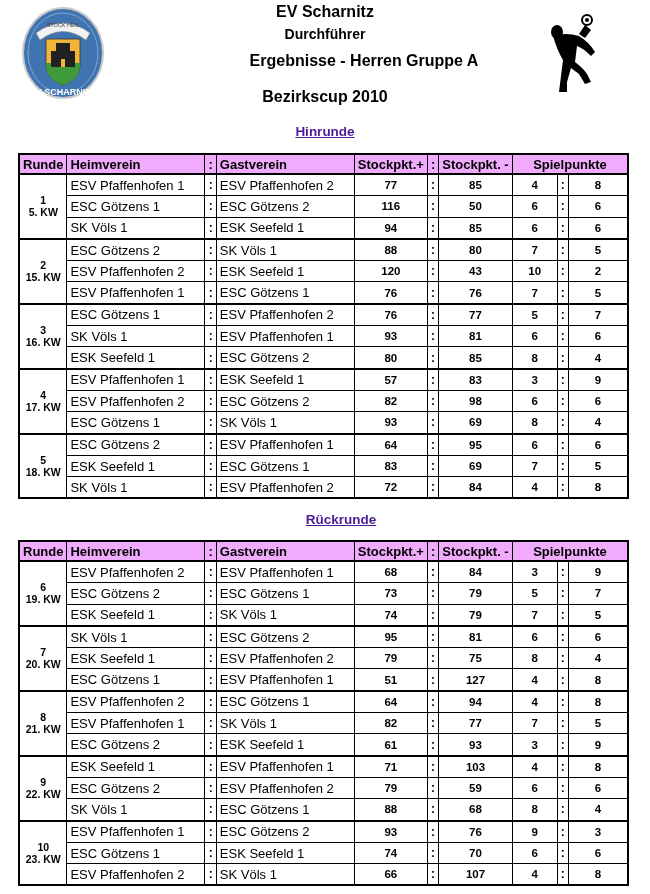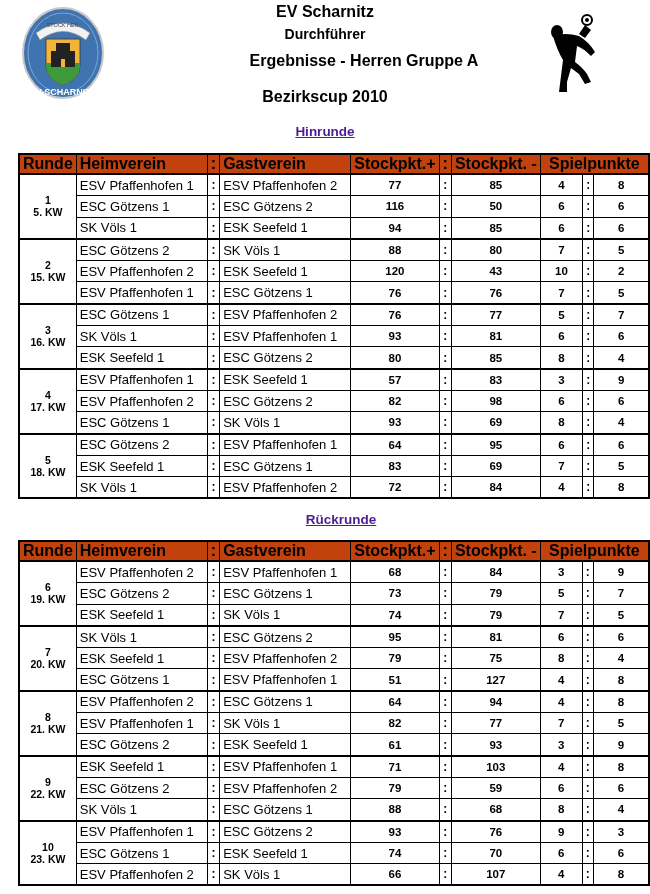--- a/index.html
+++ b/index.html
@@ -8,21 +8,21 @@
   .title { position: absolute; left: 0; width: 650px; text-align: center; font-weight: bold; }
   .t1 { top: 3px; font-size: 16px; }
   .t2 { top: 26px; font-size: 14px; }
   .t3 { top: 52px; font-size: 16px; margin-left: 39px; }
   .t4 { top: 88px; font-size: 16px; }
   .logo { position: absolute; left: 22px; top: 7px; width: 82px; height: 92px; }
   .figure { position: absolute; left: 545px; top: 12px; width: 60px; height: 82px; }
   .section-title { position: absolute; left: 0; width: 650px; text-align: center; font-weight: bold; font-size: 13.5px; color: #4c1d95; text-decoration: underline; }
   table.results { position: absolute; left: 18px; border-collapse: collapse; table-layout: fixed; font-size: 13px; }
   table.results td, table.results th { border: 1px solid #000; padding: 0 3px; height: 20.3px; white-space: nowrap; overflow: hidden; }
-  table.results th { background: #c2410c; font-weight: bold; font-size: 16px; height: 18px; }
+  table.results th { background: #f0abfc; font-weight: bold; font-size: 13px; height: 18px; }
   th.l, td.l { text-align: left; }
   th.c, td.c { text-align: center; }
   td.num { font-weight: bold; font-size: 11.5px; text-align: center; }
   td.sep, th.sep { font-weight: bold; text-align: center; padding: 0; font-size: 12px; }
   td.runde { font-weight: bold; font-size: 10.5px; text-align: center; line-height: 12px; border-left: 2px solid #000; }
   tr.grp-start td { border-top: 2px solid #000; }
   table.results { border: 2px solid #000; }
   td.team { font-size: 13px; margin-left: 12px; }
 </style>
 </head>

